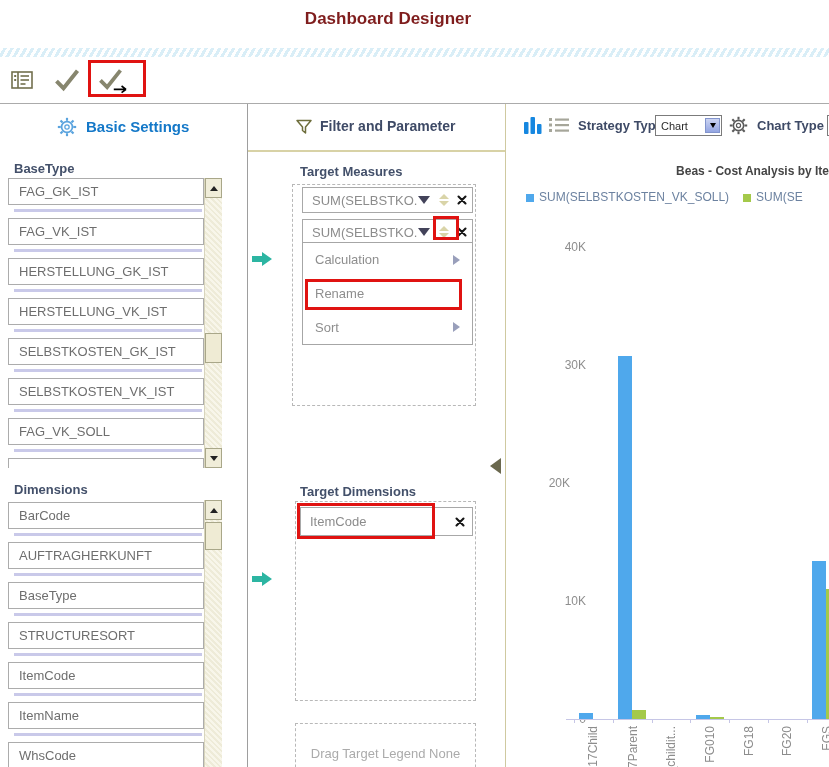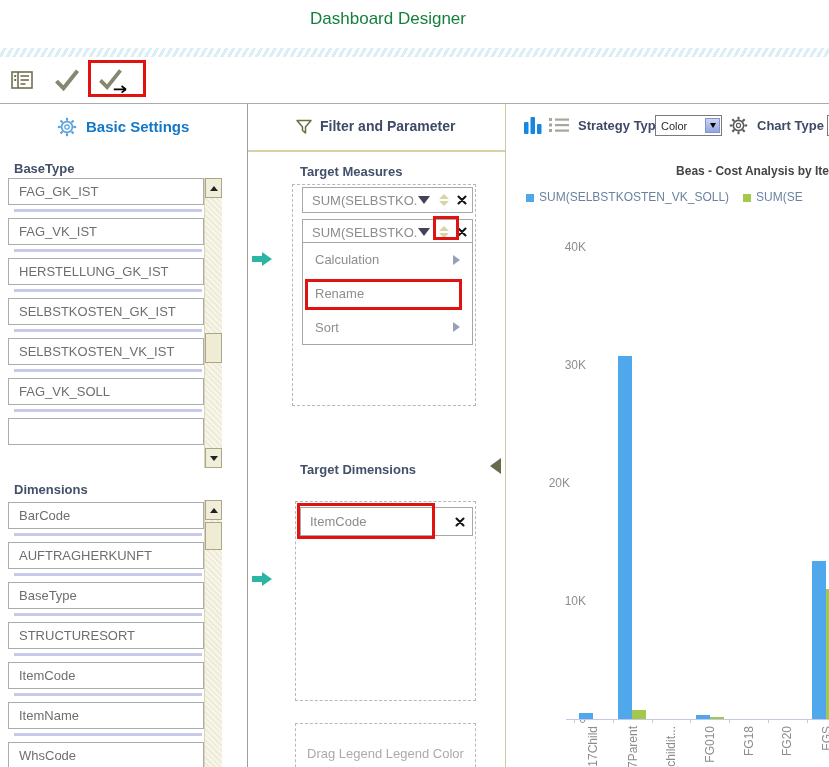--- a/index.html
+++ b/index.html
@@ -2,21 +2,21 @@
 <html style="--annotation-red: #e01311; --accent-blue: #1478c8; --header-text: #3e4a66;"><head>
 <meta charset="utf-8">
 <style>
   html,body{margin:0;padding:0;background:#fff;}
   #app{position:relative;width:829px;height:767px;overflow:hidden;background:#fff;
        font-family:"Liberation Sans",sans-serif;-webkit-font-smoothing:antialiased;}
   .abs{position:absolute;}
 
   
   .page-title{position:absolute;top:9px;left:0;width:776px;text-align:center;
-              font-size:17px;font-weight:400;color:#15803d;}
+              font-size:17px;font-weight:700;color:#7f1d1d;}
   .stripe-band{position:absolute;top:48px;left:0;width:829px;height:9px;
                background:repeating-linear-gradient(120deg,#ffffff 0 3px,#d9eef7 3px 6px);}
   .toolbar{position:absolute;top:57px;left:0;width:829px;height:46px;background:#fff;
            border-bottom:1px solid #ababab;}
   .tbtn{position:absolute;display:flex;align-items:center;justify-content:center;cursor:pointer;}
 
   
   .left-panel{position:absolute;left:0;top:104px;width:247px;height:663px;
               border-right:1px solid #9e9e9e;overflow:hidden;}
   .mid-panel{position:absolute;left:248px;top:104px;width:257px;height:663px;
@@ -175,20 +175,24 @@
         </div>
         <div class="ditem-wrap">
           <div class="ditem">FAG_VK_IST</div>
           <div class="dshadow"></div>
         </div>
         <div class="ditem-wrap">
           <div class="ditem">HERSTELLUNG_GK_IST</div>
           <div class="dshadow"></div>
         </div>
         <div class="ditem-wrap">
+          <div class="ditem">HERSTELLUNG_VK_IST</div>
+          <div class="dshadow"></div>
+        </div>
+        <div class="ditem-wrap">
           <div class="ditem">SELBSTKOSTEN_GK_IST</div>
           <div class="dshadow"></div>
         </div>
         <div class="ditem-wrap">
           <div class="ditem">SELBSTKOSTEN_VK_IST</div>
           <div class="dshadow"></div>
         </div>
         <div class="ditem-wrap">
           <div class="ditem">FAG_VK_SOLL</div>
           <div class="dshadow"></div>
@@ -293,36 +297,36 @@
           <div class="ctx-row">
             <span>Rename</span>
           </div>
           <div class="ctx-row">
             <span>Sort</span>
             <span class="sub-arrow"></span>
           </div>
         </div>
     </div>
 
-    <div class="section-label" style="left:52px;top:358px">Target Dimensions</div>
+    <div class="section-label" style="left:52px;top:380px">Target Dimensions</div>
     <div class="dashed-box" style="left:47px;top:397px;width:181px;height:200px">
       <div id="td-rows">
           <div class="m-row" style="left: 4px; top: 5px; width: 173px; height: 29px;">
             <span class="m-label">ItemCode</span>
             <span class="x-icon" style="margin-right: 7px;">
               <svg width="10" height="10" viewBox="0 0 10 10">
                 <path d="M1.5 1.5 L8.5 8.5 M8.5 1.5 L1.5 8.5" stroke="#151515" stroke-width="2.1" stroke-linecap="round"></path>
               </svg>
             </span>
           </div>
         </div>
     </div>
 
     <div class="dashed-box legend-drop" style="left:47px;top:619px;width:181px;height:60px">
-      <span>Drag Legend Legend Color</span>
+      <span>Drag Target Legend None</span>
     </div>
   </div>
 
   <div class="teal-arrow" style="left:252px;top:251px">
     <svg width="20" height="16" viewBox="0 0 20 16" fill="#2cb5a2">
         <path d="M0 5 H10 V1 L20 8 L10 15 V11 H0 Z"></path>
       </svg>
   </div>
   <div class="teal-arrow" style="left:252px;top:571px">
     <svg width="20" height="16" viewBox="0 0 20 16" fill="#2cb5a2">
@@ -344,21 +348,21 @@
         <rect x="0" y="1" width="3" height="3"></rect>
           <rect x="0" y="6.5" width="3" height="3"></rect>
           <rect x="0" y="12" width="3" height="3"></rect>
         <rect x="6" y="1.5" width="14" height="2.2"></rect>
           <rect x="6" y="7" width="14" height="2.2"></rect>
           <rect x="6" y="12.5" width="14" height="2.2"></rect>
       </svg>
     </span>
     <span class="rt-label" style="left:72px;top:14px">Strategy Type</span>
     <div class="win-select" style="left:149px;top:11px;width:67px">
-      <span class="txt">Color</span>
+      <span class="txt">Chart</span>
       <span class="btn">
           <i></i>
         </span>
     </div>
     <span class="abs" style="left:223px;top:12px;display:flex">
       <svg width="19" height="19" viewBox="0 0 24 24" fill="none" stroke="#5a5a5a">
         <circle cx="12" cy="12" r="6.5" stroke-width="2"></circle>
         <circle cx="12" cy="12" r="2.6" stroke-width="1.5"></circle>
         <g stroke-width="2.6">
           <line x1="12" y1="1" x2="12" y2="4.5"></line>

